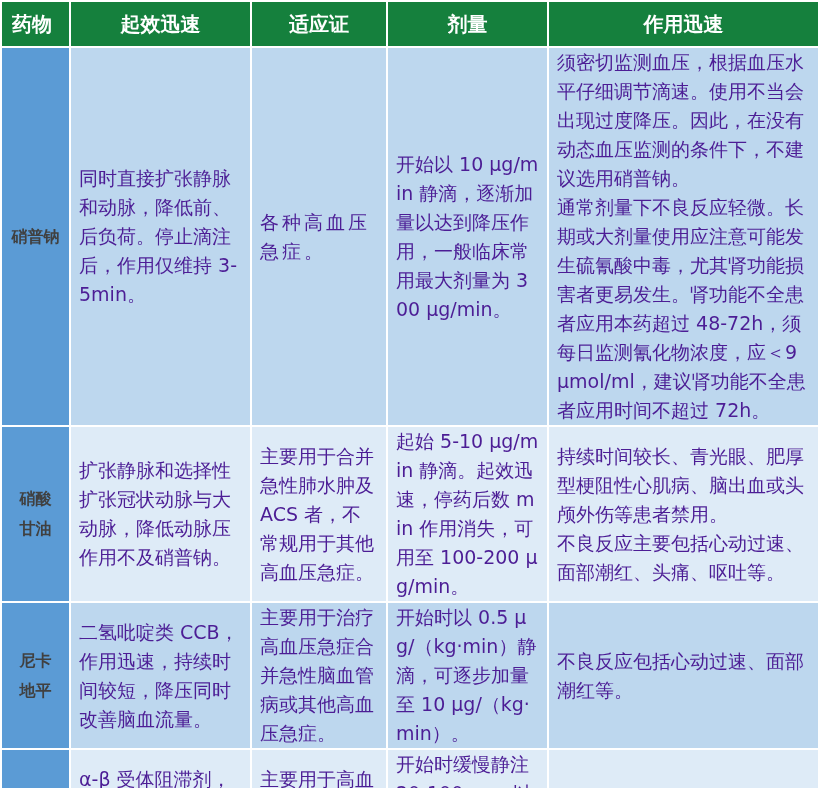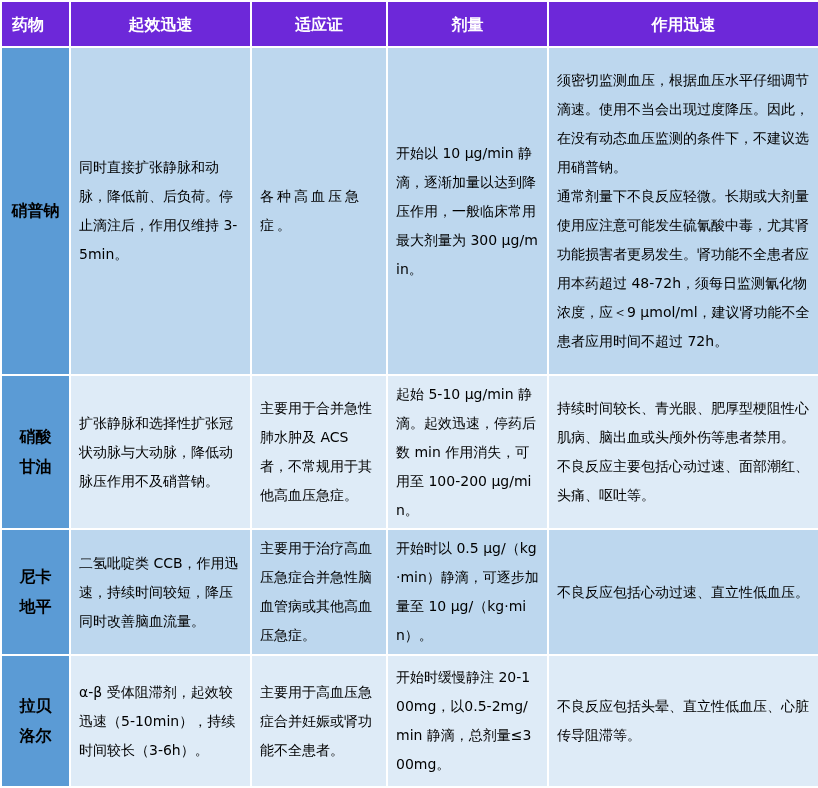--- a/index.html
+++ b/index.html
@@ -7,37 +7,37 @@
   table {
     border-collapse: collapse;
     width: 818px;
     table-layout: fixed;
     font-family: "DejaVu Sans", "Liberation Sans", sans-serif;
   }
   td, th {
     border: 2px solid #ffffff;
     vertical-align: middle;
     padding: 0 8px;
-    font-size: 14px;
+    font-size: 19px;
     line-height: 29px;
-    color: #000000;
+    color: #4c1d95;
     word-break: break-all;
   }
   th {
-    background: #6d28d9;
+    background: #15803d;
     color: #ffffff;
     font-weight: bold;
-    font-size: 16px;
+    font-size: 20px;
     height: 44px;
     text-align: center;
   }
   th.col-drug { text-align: left; padding-left: 10px; }
   td.drug {
     background: #5b9bd5;
-    color: #000000;
+    color: #404040;
     font-weight: bold;
     font-size: 16px;
     text-align: center;
     line-height: 30px;
   }
   tr.odd td:not(.drug) { background: #bdd7ee; }
   tr.even td:not(.drug) { background: #deebf7; }
   .line { display: block; }
 </style>
 </head>
@@ -88,21 +88,21 @@
     </tr>
     <tr class="odd" style="height:126px">
       <td class="drug">
         <span class="line">尼卡</span>
         <span class="line">地平</span>
       </td>
       <td>二氢吡啶类 CCB，作用迅速，持续时间较短，降压同时改善脑血流量。</td>
       <td>主要用于治疗高血压急症合并急性脑血管病或其他高血压急症。</td>
       <td>开始时以 0.5 μg/（kg·min）静滴，可逐步加量至 10 μg/（kg·min）。</td>
       <td>
-        <span class="line">不良反应包括心动过速、直立性低血压。</span>
+        <span class="line">不良反应包括心动过速、面部潮红等。</span>
       </td>
     </tr>
     <tr class="even" style="height:132px">
       <td class="drug">
         <span class="line">拉贝</span>
         <span class="line">洛尔</span>
       </td>
       <td>α-β 受体阻滞剂，起效较迅速（5-10min），持续时间较长（3-6h）。</td>
       <td>主要用于高血压急症合并妊娠或肾功能不全患者。</td>
       <td>开始时缓慢静注 20-100mg，以0.5-2mg/min 静滴，总剂量≤300mg。</td>

